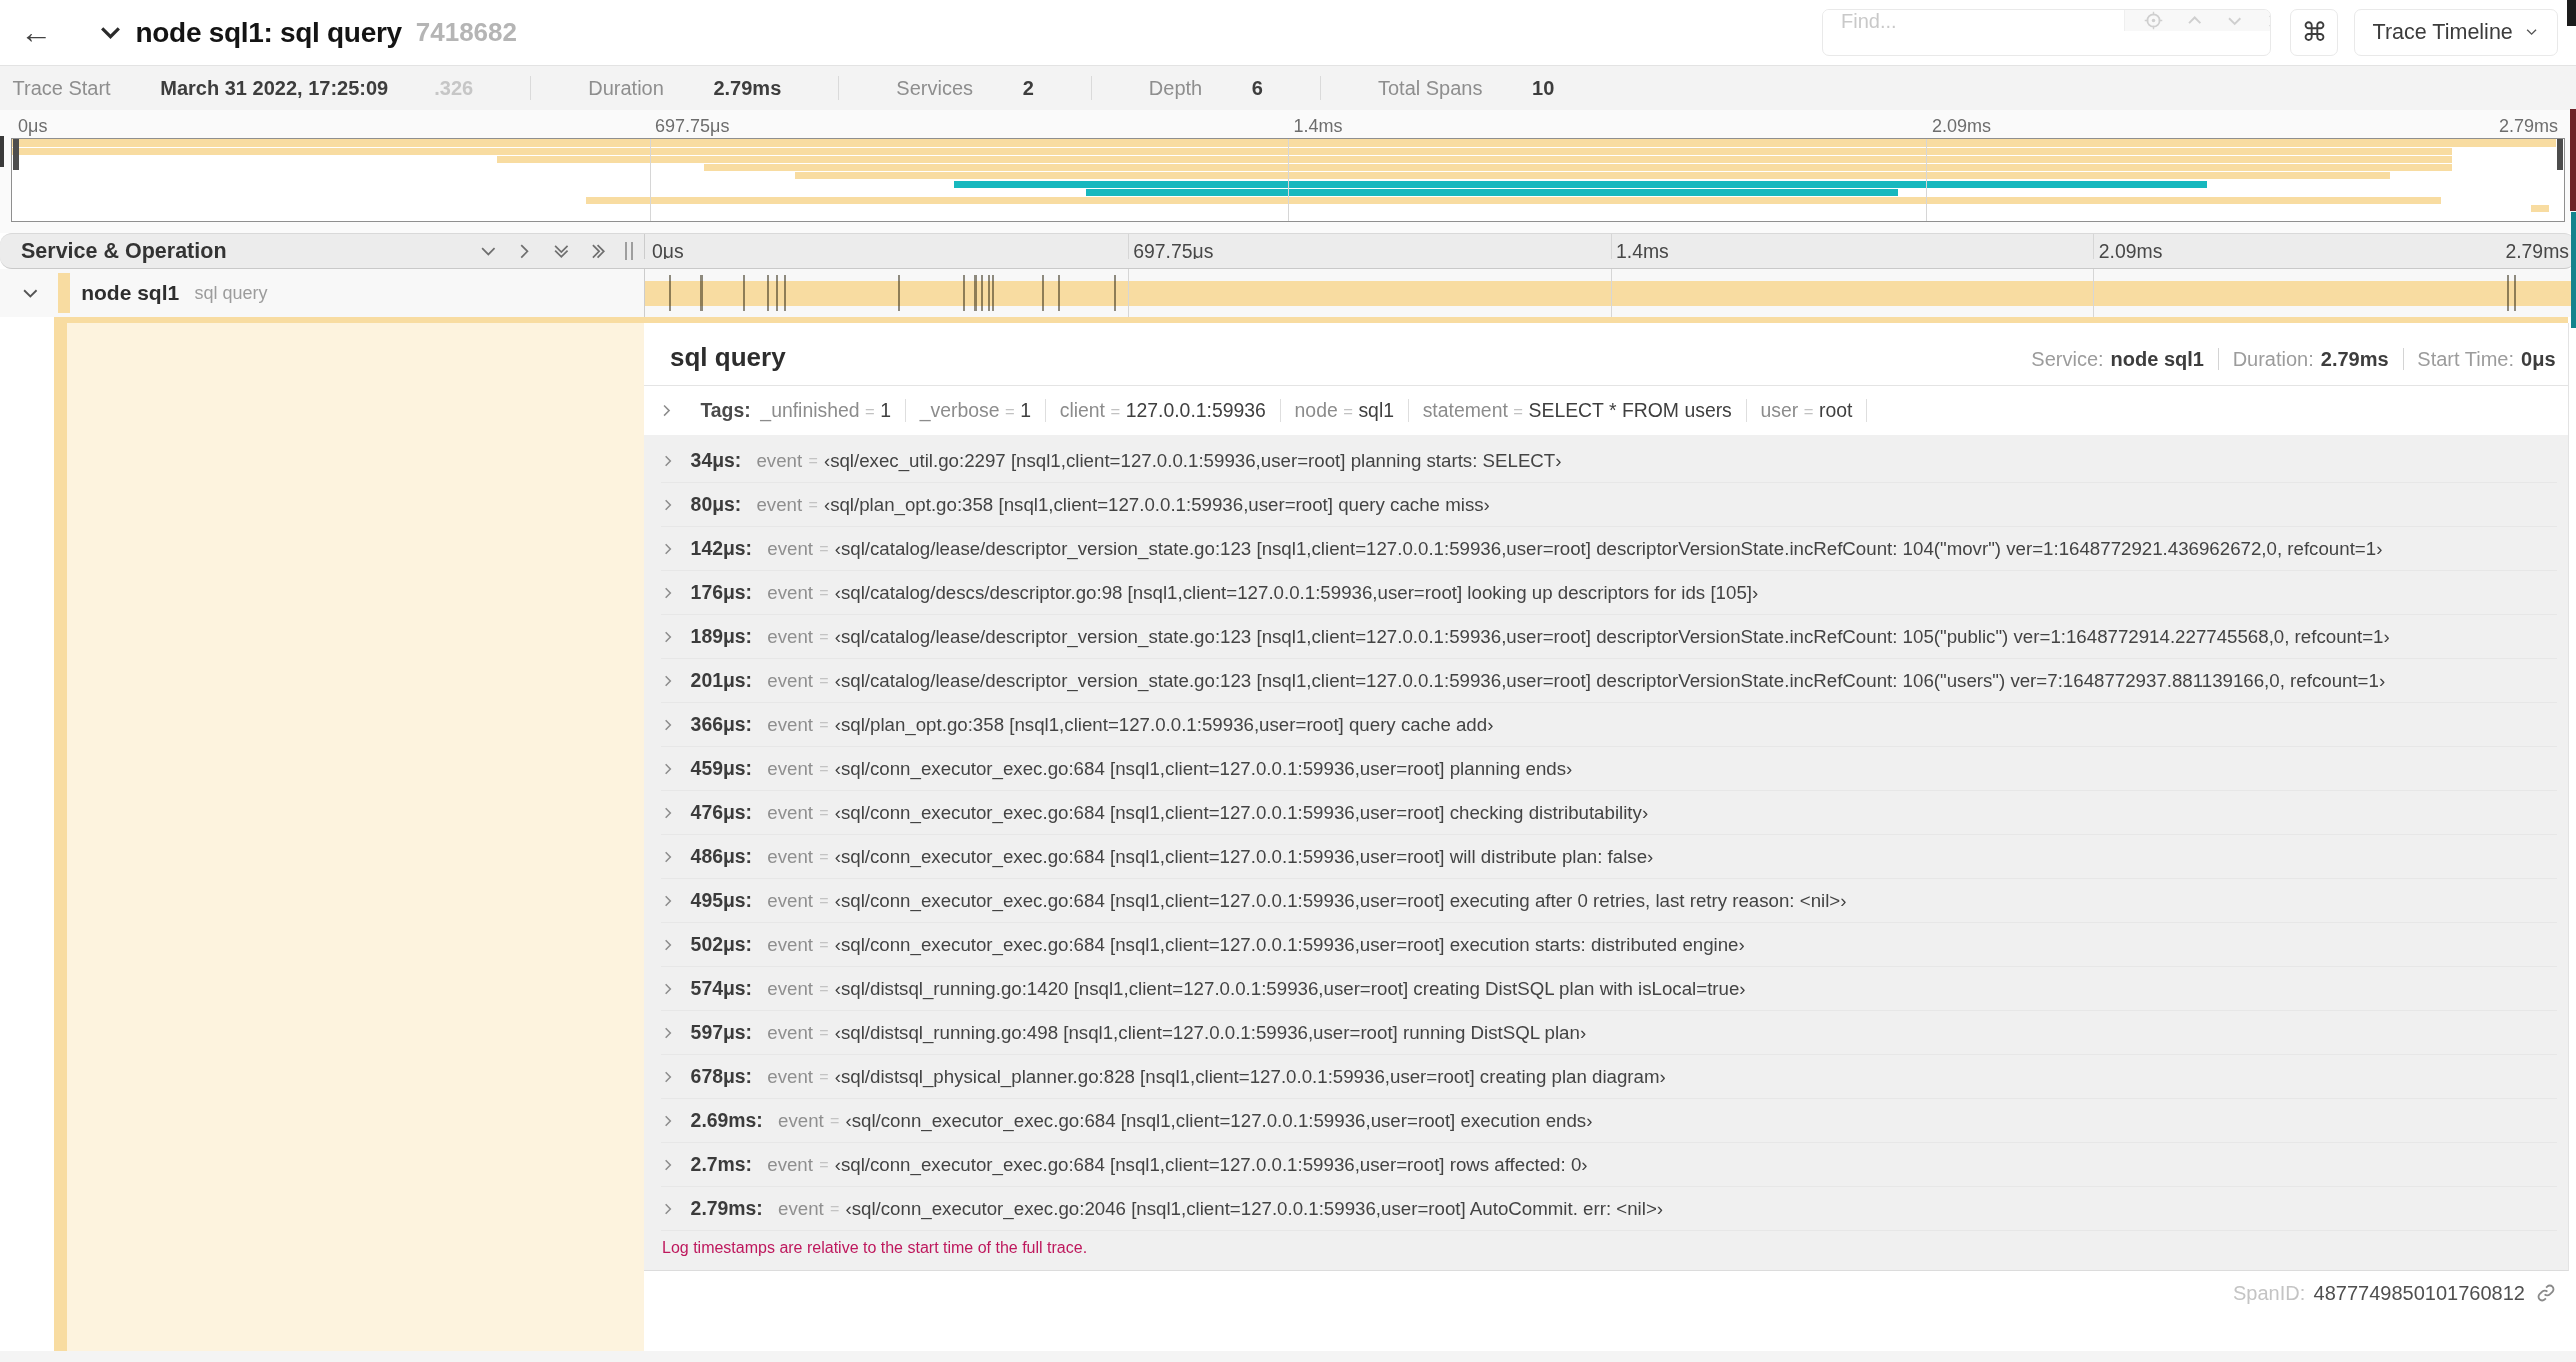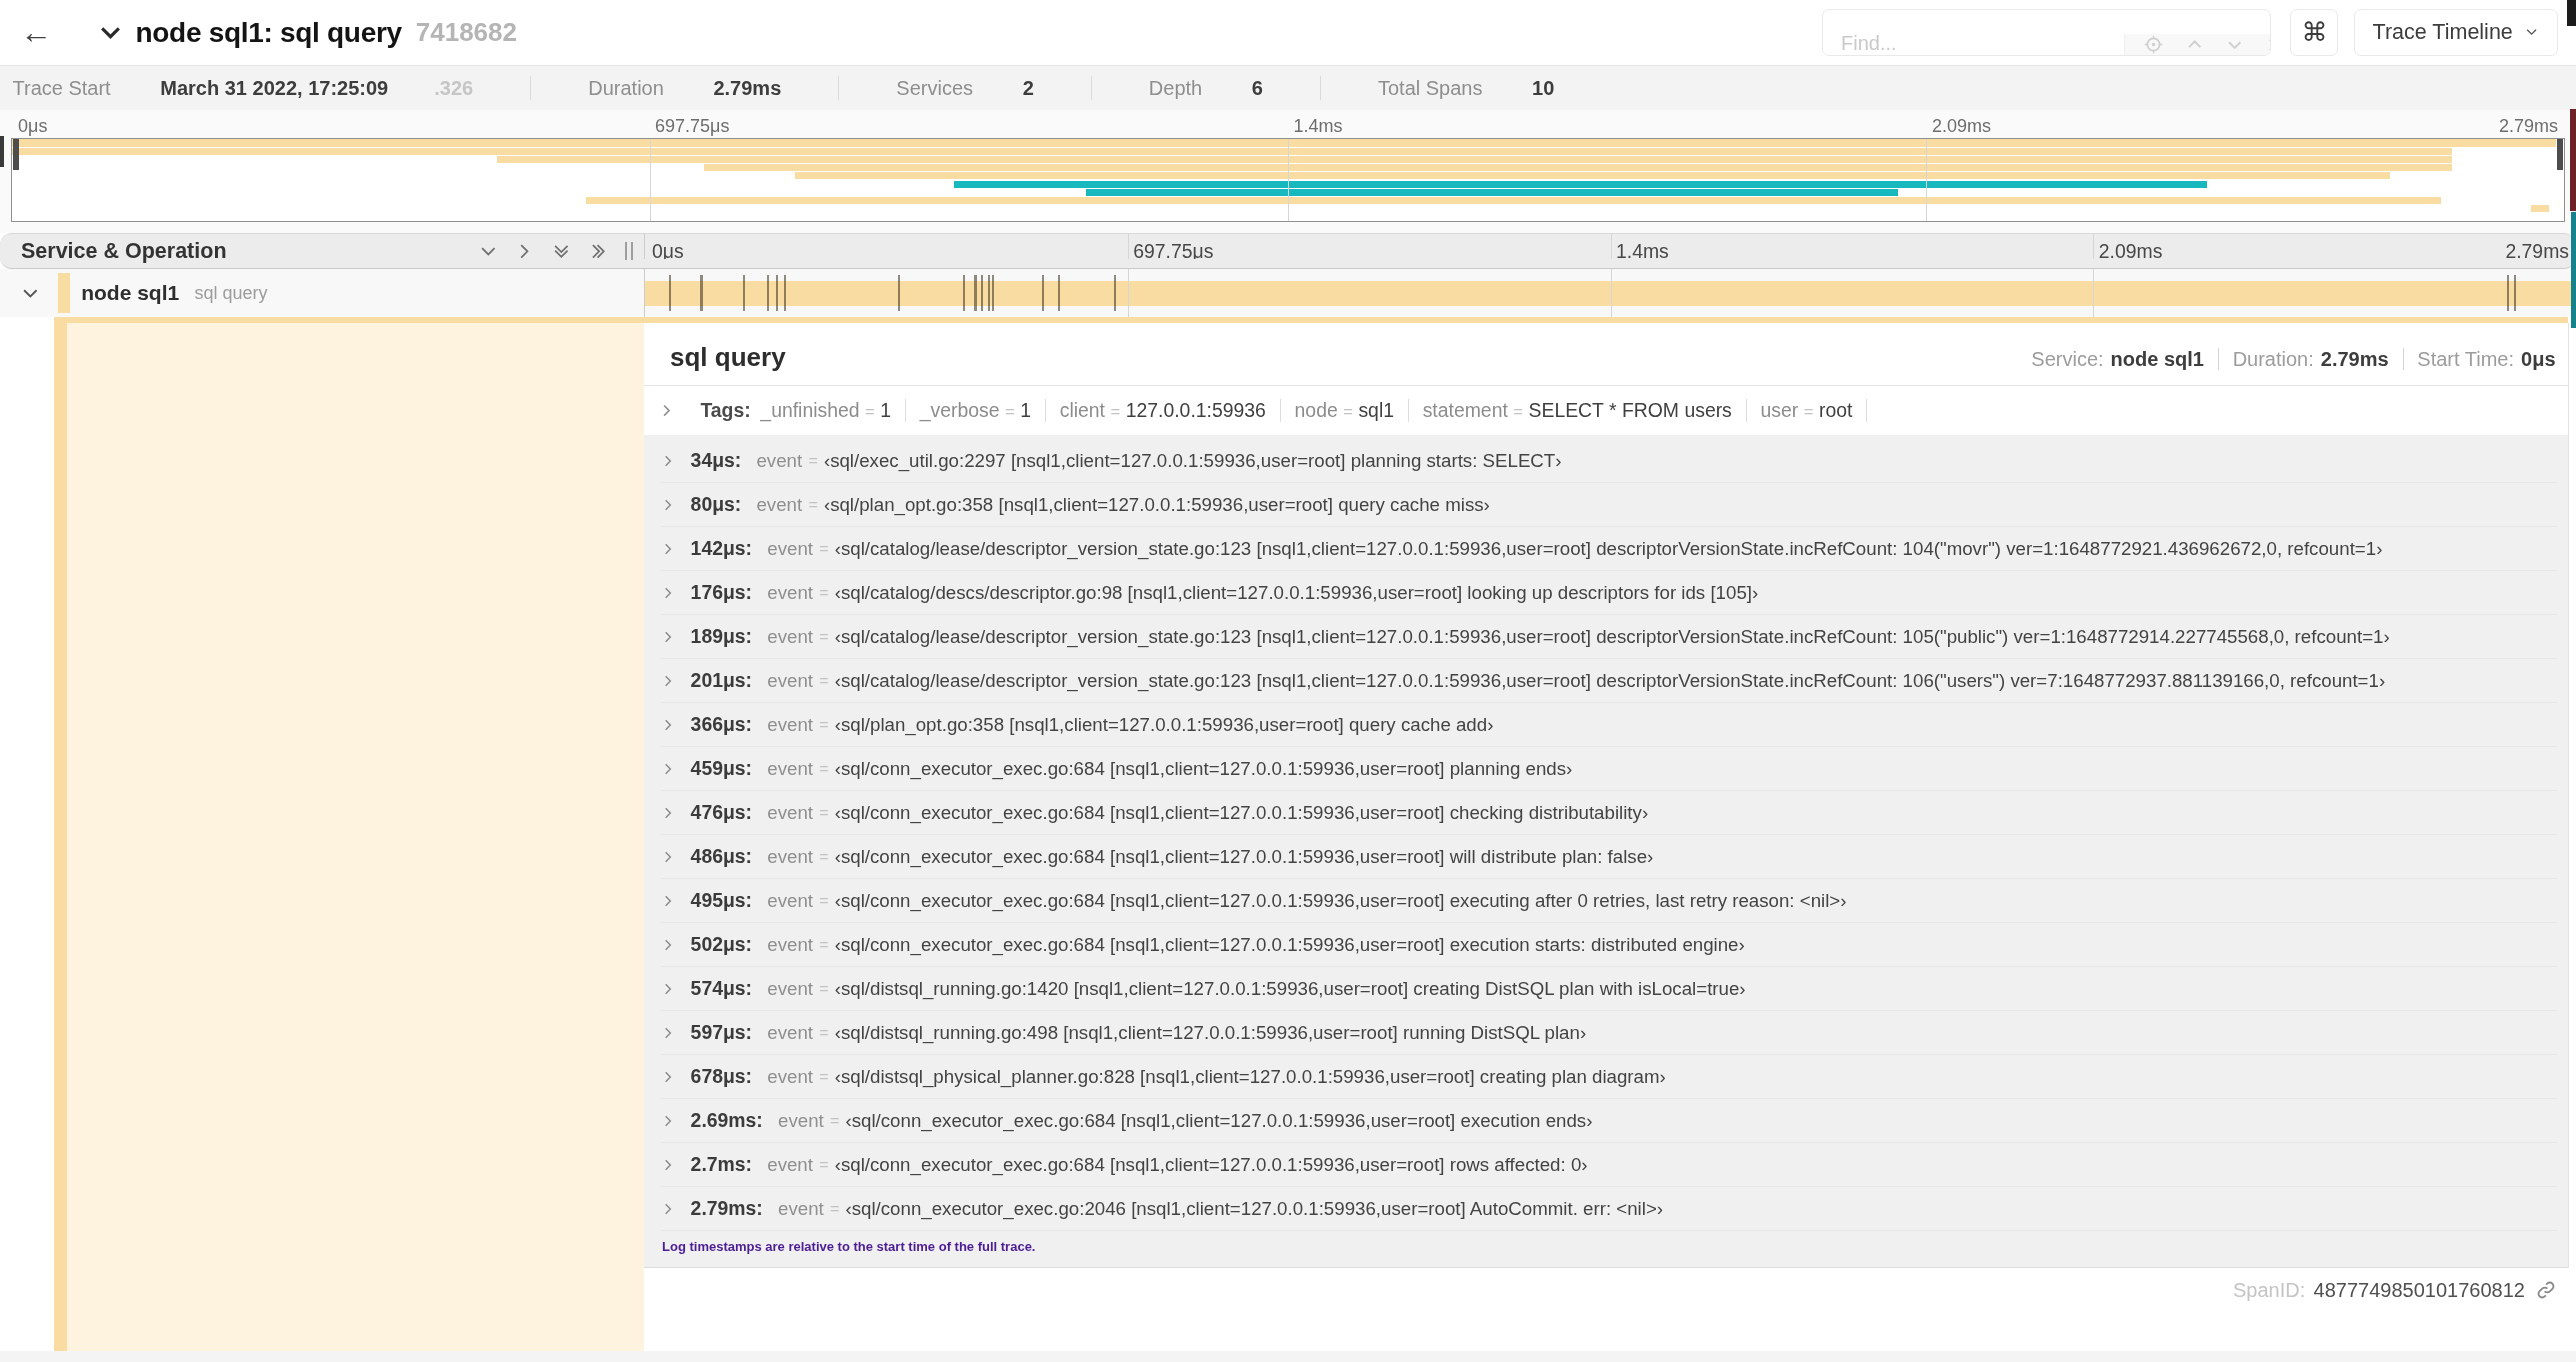--- a/index.html
+++ b/index.html
@@ -6,21 +6,21 @@
   html,body { width:2576px; height:1363px; overflow:hidden; }
   body { font-family:"Liberation Sans", sans-serif; background:#fff; display:flex; flex-direction:column; position:relative; }
 
   
   .app-header { height:65px; flex:0 0 65px; display:flex; align-items:center; padding:0 18px 0 14px; background:#fff; }
   .back-btn { width:44px; height:44px; display:flex; align-items:center; justify-content:center; font-size:32px; color:#444; cursor:pointer; }
   .title-chev { margin-left:40px; display:flex; align-items:center; color:#2b2b2b; }
   .page-title { font-size:28px; font-weight:bold; color:#141414; margin-left:12.5px; letter-spacing:-0.3px; }
   .trace-id { font-size:26px; font-weight:600; color:#b5b5b5; margin-left:14px; }
   .hdr-spacer { flex:1; }
-  .find-group { display:flex; align-items:flex-end; height:47px; width:449px; border:1.4px solid #e9e9e9; border-radius:7px; overflow:hidden; background:#fff; }
+  .find-group { display:flex; align-items:flex-start; height:47px; width:449px; border:1.4px solid #e9e9e9; border-radius:7px; overflow:hidden; background:#fff; }
   .find-input { flex:1; border:none; outline:none; font-size:20px; color:#666; padding:0 18px; font-family:"Liberation Sans",sans-serif; }
   .find-input::placeholder { color:#c9c9c9; }
   .find-suffix { display:flex; align-items:center; gap:21px; padding:0 18px; background:#f8f8f8; border-left:1.4px solid #efefef; color:#cfcfcf; }
   .find-suffix svg { display:block; }
   .cmd-btn { width:48px; height:47px; margin-left:19.4px; border:1.4px solid #e9e9e9; border-radius:7px; display:flex; align-items:center; justify-content:center; font-size:26px; color:#3c3c3c; background:#fff; cursor:pointer; }
   .view-btn { height:47px; margin-left:15.2px; border:1.4px solid #e9e9e9; border-radius:7px; display:flex; align-items:center; padding:0 18px; font-size:21.5px; color:#3c3c3c; background:#fff; cursor:pointer; white-space:nowrap; }
   .view-btn .caret { margin-left:11px; color:#555; }
 
   
   .trace-stats { height:45px; flex:0 0 45px; background:#f3f3f3; border-top:0.7px solid #e3e3e3; display:flex; align-items:center; padding-left:12.5px; font-size:20px; color:#8e8e8e; white-space:nowrap;gap:42px; }
@@ -84,21 +84,21 @@
   .tag-sep { width:0.7px; height:23.5px; background:#dedede; margin:0 14px; align-self:center; }
   .logs-header { height:40px; background:#e2e2e2; border-top:0.7px solid #d4d4d4; border-bottom:0.7px solid #d0d0d0; display:flex; align-items:center; padding-left:15.2px; font-size:20px; cursor:pointer; }
   .logs-title { font-weight:bold; color:#3e3e3e; margin-left:9.7px; }
   .logs-count { color:#8d8d8d; margin-left:7px; }
   .logs-list { background:#f0f0f0; padding-top:4.2px; }
   .log-entry { display:flex; align-items:center; height:44px; margin:0 11px 0 16.6px; border-bottom:0.7px solid rgba(0,0,0,0.035); white-space:nowrap; overflow:hidden; cursor:pointer; }
   .log-time { font-weight:bold; color:#3b3b3b; font-size:19.4px; margin-left:16px; }
   .log-field { color:#8f8f8f; font-size:18.7px; margin-left:15.2px; }
   .log-eq { color:#c3c3c3; font-size:16px; margin:0 6.2px; }
   .log-val { color:#434343; font-size:18.7px; }
-  .logs-footer { padding:8.3px 0 12.5px 18px; font-size:13px; color:#4c1d95;font-weight:bold; }
+  .logs-footer { padding:8.3px 0 12.5px 18px; font-size:16px; color:#be185d; }
   .spanid-row { display:flex; justify-content:flex-end; align-items:center; padding:11px 19.4px 0 0; font-size:20px; }
   .spanid-label { color:#c4c4c4; }
   .spanid-value { color:#4f4f4f; margin-left:8.3px; }
   .link-icon { margin-left:9.7px; color:#8a8a8a; display:flex; cursor:pointer; }
 
   .bottom-bar { flex:0 0 12.5px; background:#f4f4f4; }
 
   
   .edge-a { position:absolute; z-index:9; }
 </style>

